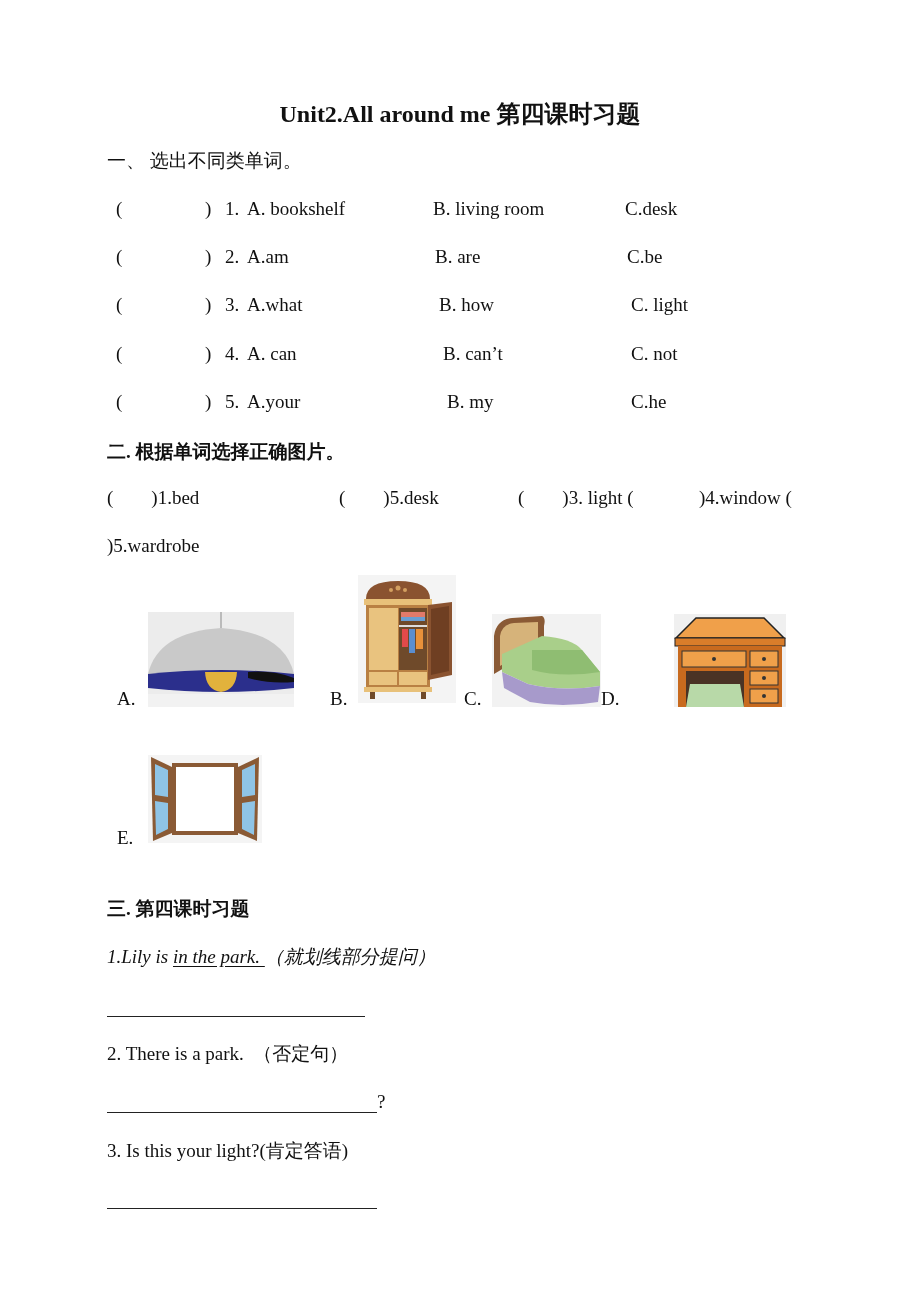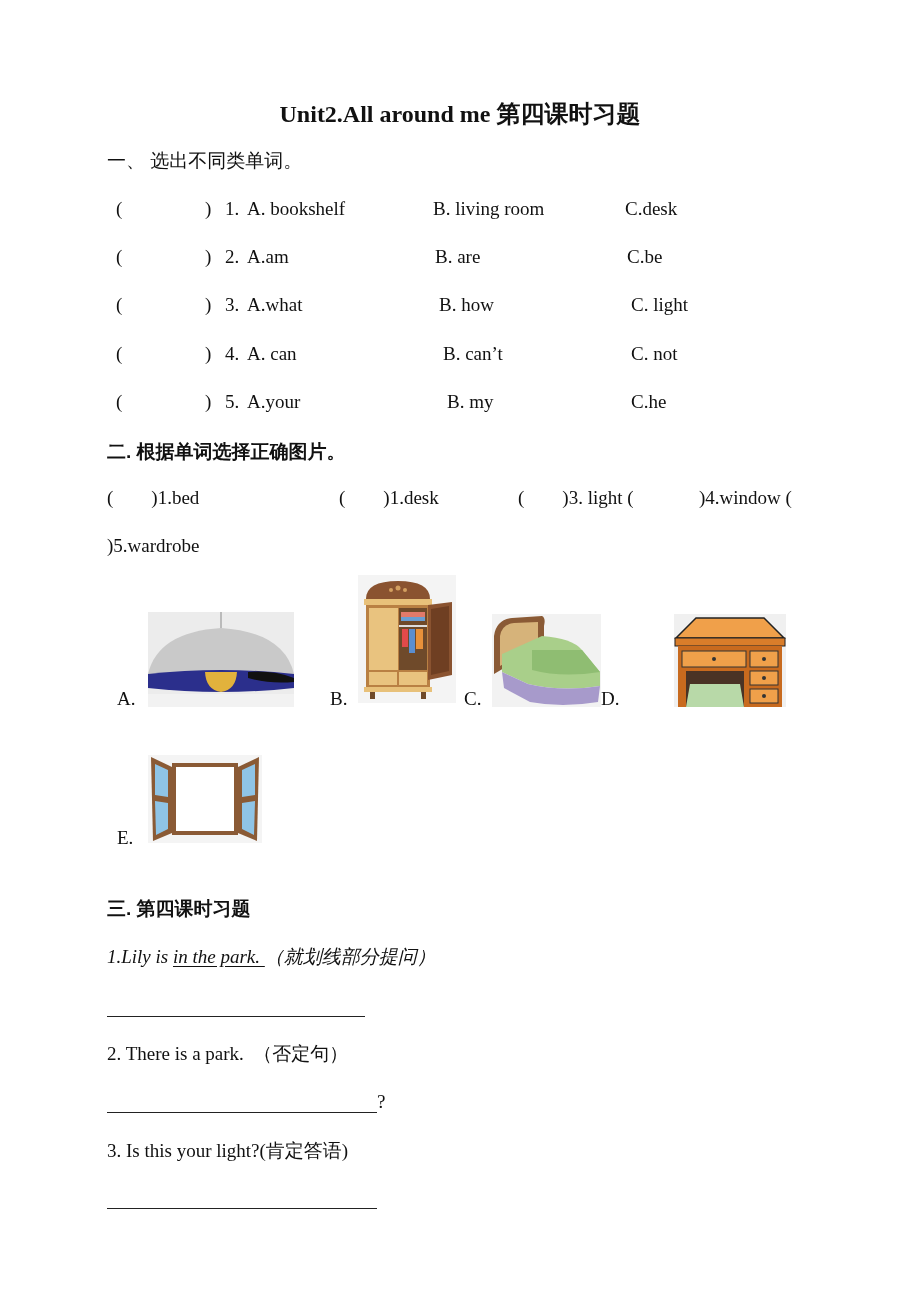--- a/index.html
+++ b/index.html
@@ -1,20 +1,20 @@
 <!DOCTYPE html>
 <html><head>
 <meta charset="utf-8">
 <style>
   html, body { margin:0; padding:0; background:#ffffff; }
   body { width:920px; height:1302px; position:relative; overflow:hidden;
          font-family:"Liberation Serif", "DejaVu Serif", serif; color:#111; }
   .abs { position:absolute; white-space:nowrap; }
   .title { font-size:24px; font-weight:bold; left:0; width:920px; text-align:center; top:98px; }
-  .section { font-size:19px; font-family:Liberation Sans, sans-serif; }
+  .section { font-size:19px; font-family:Liberation Serif, serif; }
   .section.bold { font-weight:bold; }
   .txt { font-size:19px; }
   .u { text-decoration:underline; text-underline-offset:3px; }
   .line { position:absolute; height:1px; background:#222; }
   .img { position:absolute; }
 </style>
 </head>
 <body>
 
 <div class="abs title">Unit2.All around me 第四课时习题</div>
@@ -60,21 +60,21 @@
     <span class="abs txt" style="left:225px;top:391px;">5.</span>
     <span class="abs txt" style="left:247px;top:391px;text-align:center;">A.your</span>
     <span class="abs txt" style="left:447px;top:391px;">B. my</span>
     <span class="abs txt" style="left:631px;top:391px;">C.he</span>
   </div>
 </div>
 
 <div class="abs section bold" style="left:107px;top:439px;">二. 根据单词选择正确图片。</div>
 
 <span class="abs txt" style="left:107px;top:487px;white-space:pre;">(        )1.bed</span>
-<span class="abs txt" style="left:339px;top:487px;white-space:pre;">(        )1.desk</span>
+<span class="abs txt" style="left:339px;top:487px;white-space:pre;">(        )5.desk</span>
 <span class="abs txt" style="left:518px;top:487px;white-space:pre;">(        )3. light (</span>
 <span class="abs txt" style="left:661px;top:487px;white-space:pre;">        )4.window (</span>
 <span class="abs txt" style="left:107px;top:535px;white-space:pre;">)5.wardrobe</span>
 
 <span class="abs txt" style="left:117px;top:688px;">A.</span>
 <span class="abs txt" style="left:330px;top:688px;">B.</span>
 <span class="abs txt" style="left:464px;top:688px;">C.</span>
 <span class="abs txt" style="left:601px;top:688px;">D.</span>
 <span class="abs txt" style="left:117px;top:827px;">E.</span>
 

